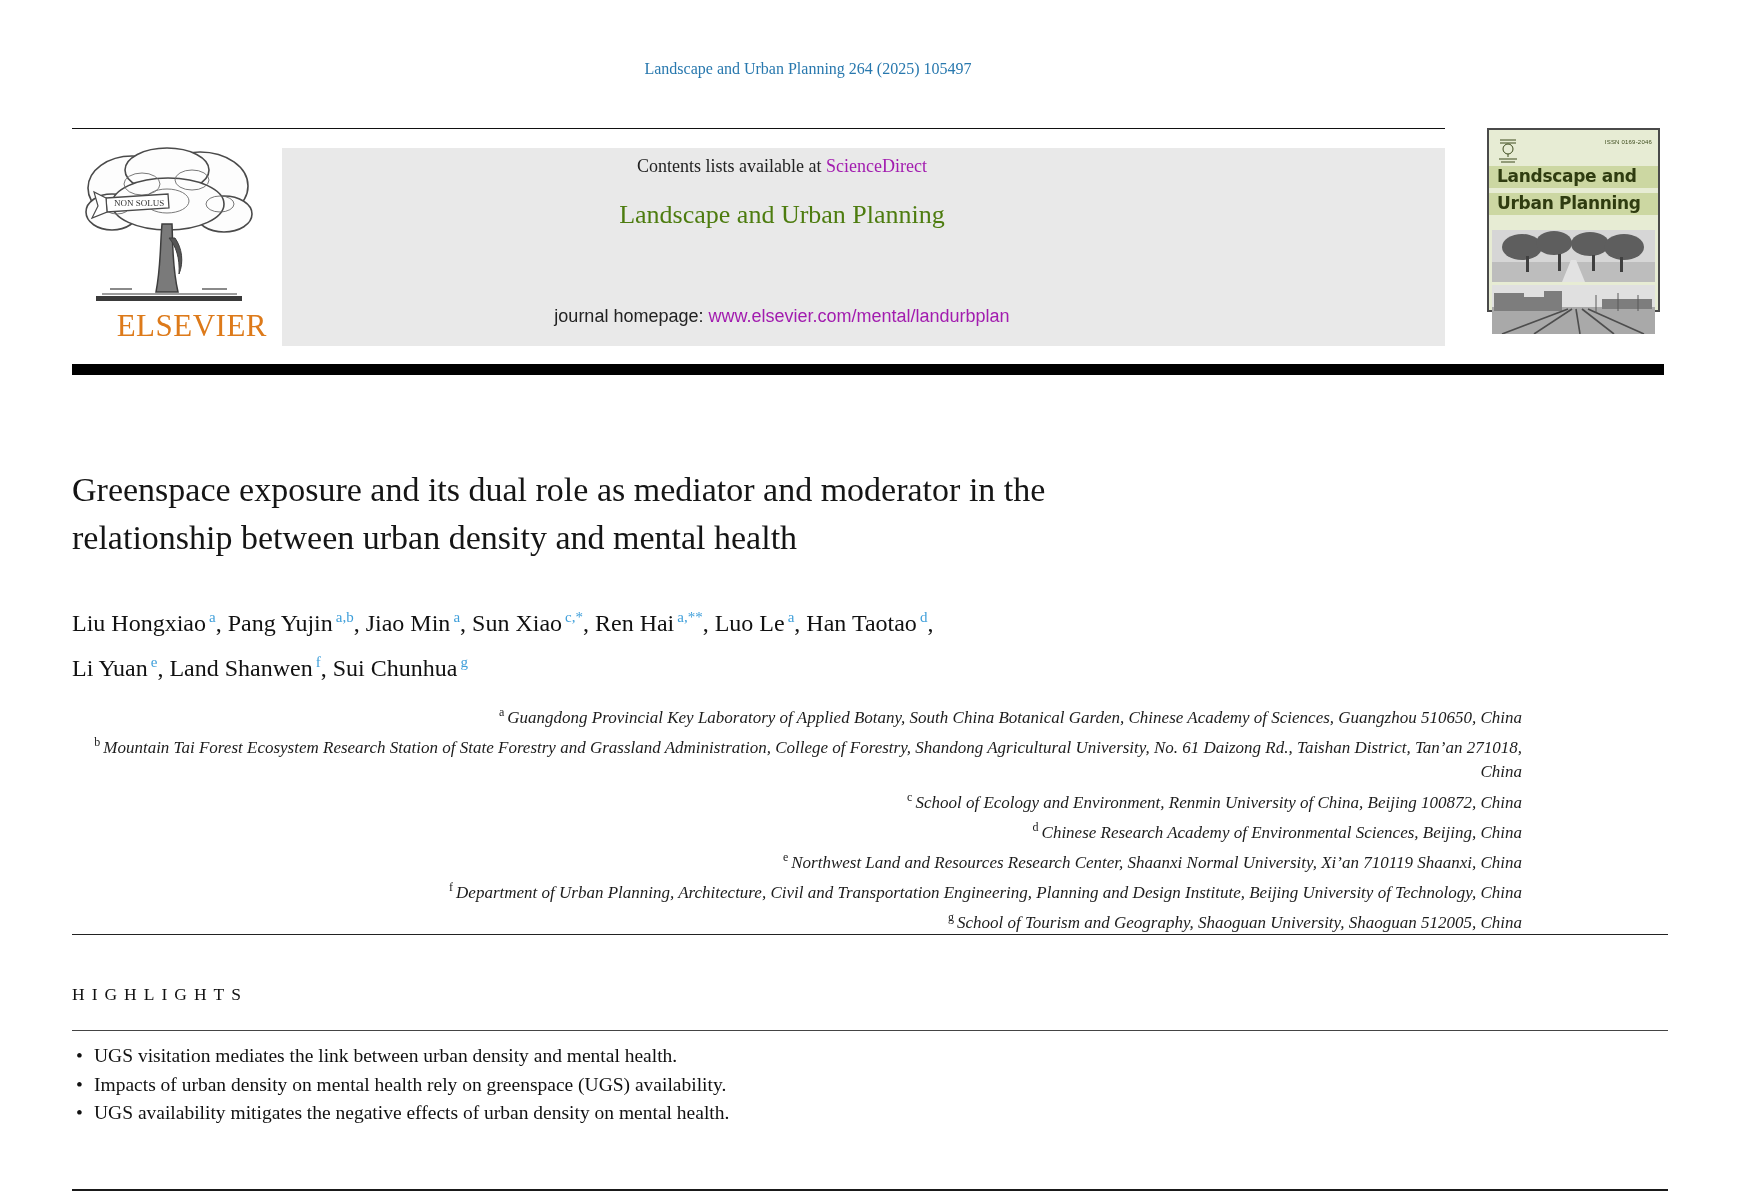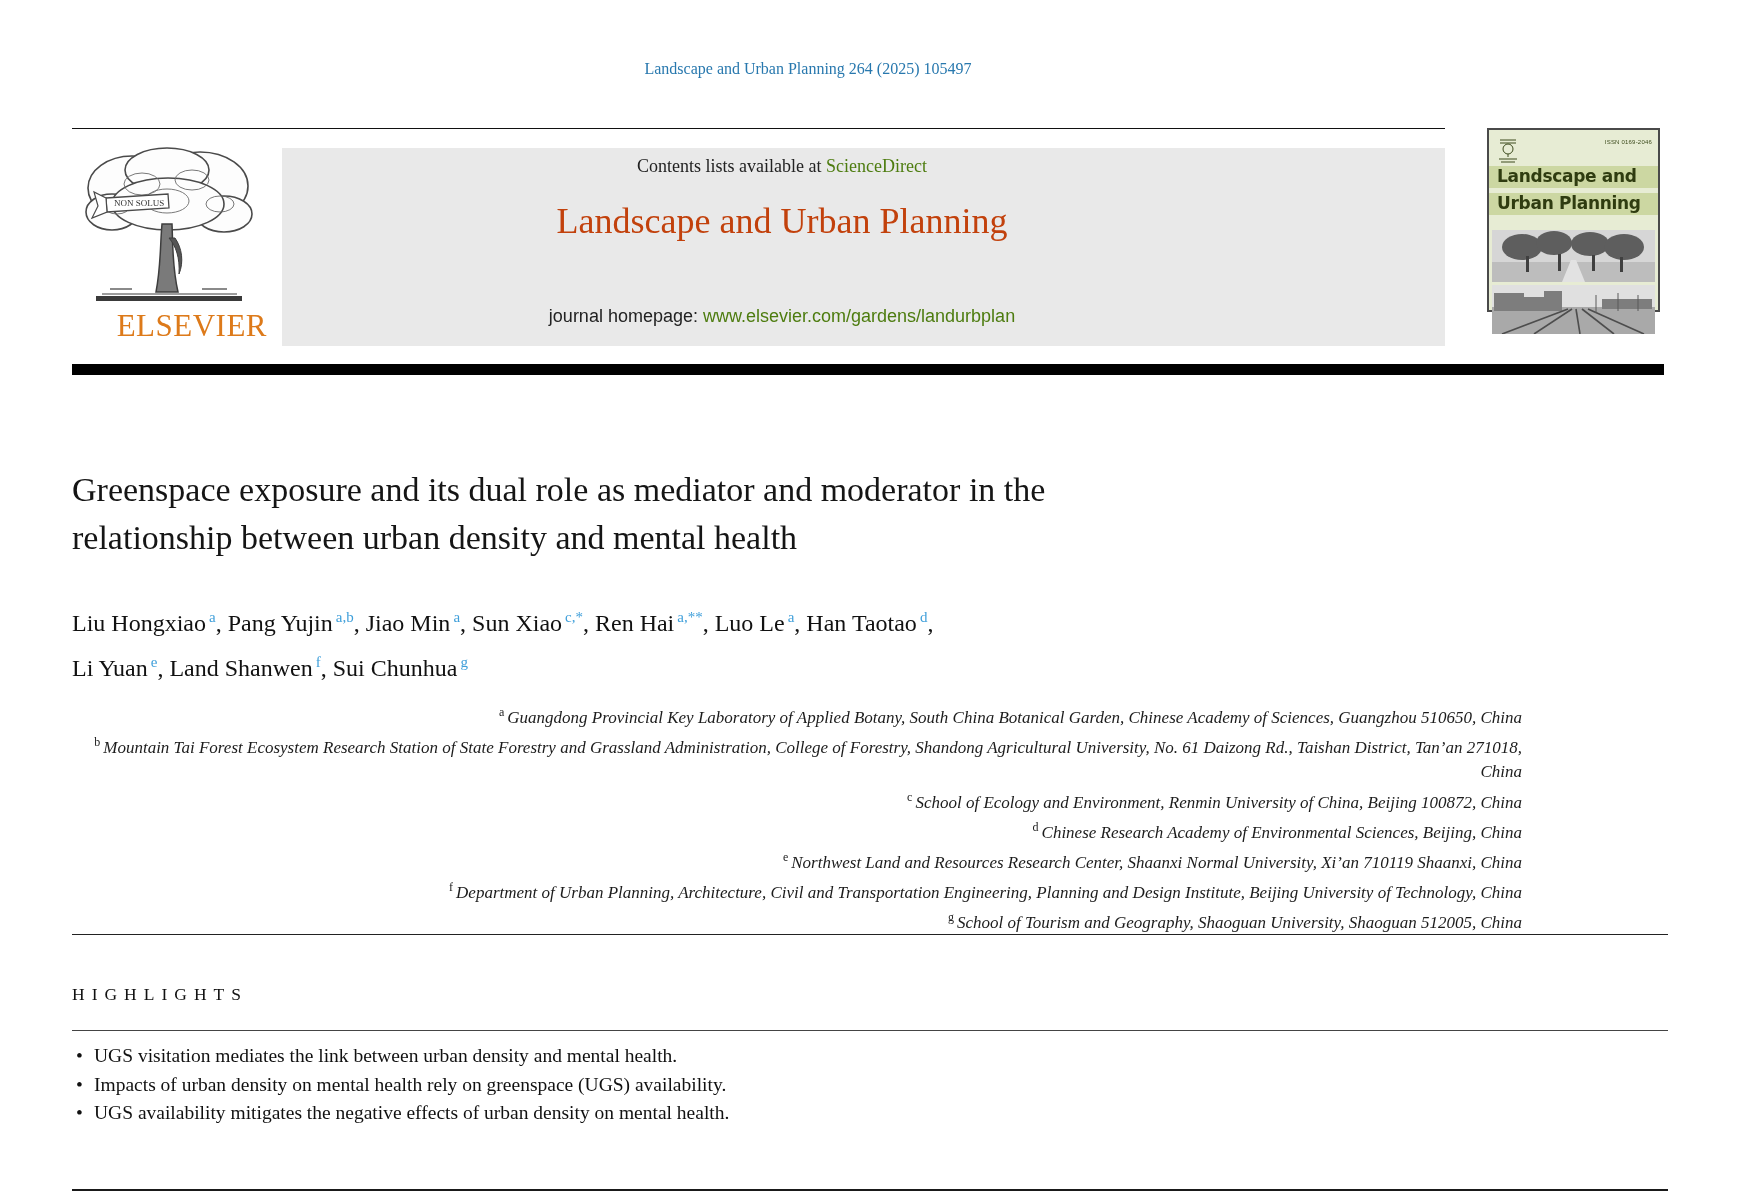--- a/index.html
+++ b/index.html
@@ -24,24 +24,24 @@
     position:absolute; left:0; top:162px; width:195px; text-align:right;
     font-size:31px; color:#dd7a1a; letter-spacing:0.5px; font-family:"Liberation Serif", serif;
   }
 
   
   .banner { left:282px; top:148px; width:1163px; height:198px; background:#e9e9e9; }
   .banner-contents {
     position:absolute; left:0; top:8px; width:1000px; text-align:center;
     font-size:18px; color:#222;
   }
-  .link-blue { color:#4d7c0f; }
+  .link-blue { color:#a21caf; }
   .banner-title {
     position:absolute; left:0; top:52px; width:1000px; text-align:center;
-    font-size:36px; color:#c2410c;
+    font-size:26px; color:#4d7c0f;
   }
   .banner-homepage {
     position:absolute; left:0; top:158px; width:1000px; text-align:center;
     font-family:"Liberation Sans", sans-serif; font-size:18px; color:#222;
   }
 
   
   .cover {
     left:1487px; top:128px; width:173px; height:184px;
     background:#e7ecd4; border:2px solid #4a4a4a; box-sizing:border-box;
@@ -126,21 +126,21 @@
     </svg>
     <div class="elsevier-word">ELSEVIER</div>
   </div>
 
   <div class="abs banner">
     <div class="banner-contents">
       <span>Contents lists available at </span><span class="link-blue">ScienceDirect</span>
     </div>
     <div class="banner-title">Landscape and Urban Planning</div>
     <div class="banner-homepage">
-      <span>journal homepage: </span><span class="link-blue">www.elsevier.com/gardens/landurbplan</span>
+      <span>journal homepage: </span><span class="link-blue">www.elsevier.com/mental/landurbplan</span>
     </div>
   </div>
 
   <div class="abs cover">
     <svg class="abs" style="left:8px; top:7px;" width="22" height="26" viewBox="0 0 22 26">
       <g stroke="#3c4a1c" stroke-width="1" fill="none">
         <line x1="3" y1="3" x2="19" y2="3"></line>
           <line x1="3" y1="6" x2="19" y2="6"></line>
         <circle cx="11" cy="12" r="5"></circle>
         <line x1="11" y1="17" x2="11" y2="20"></line>

